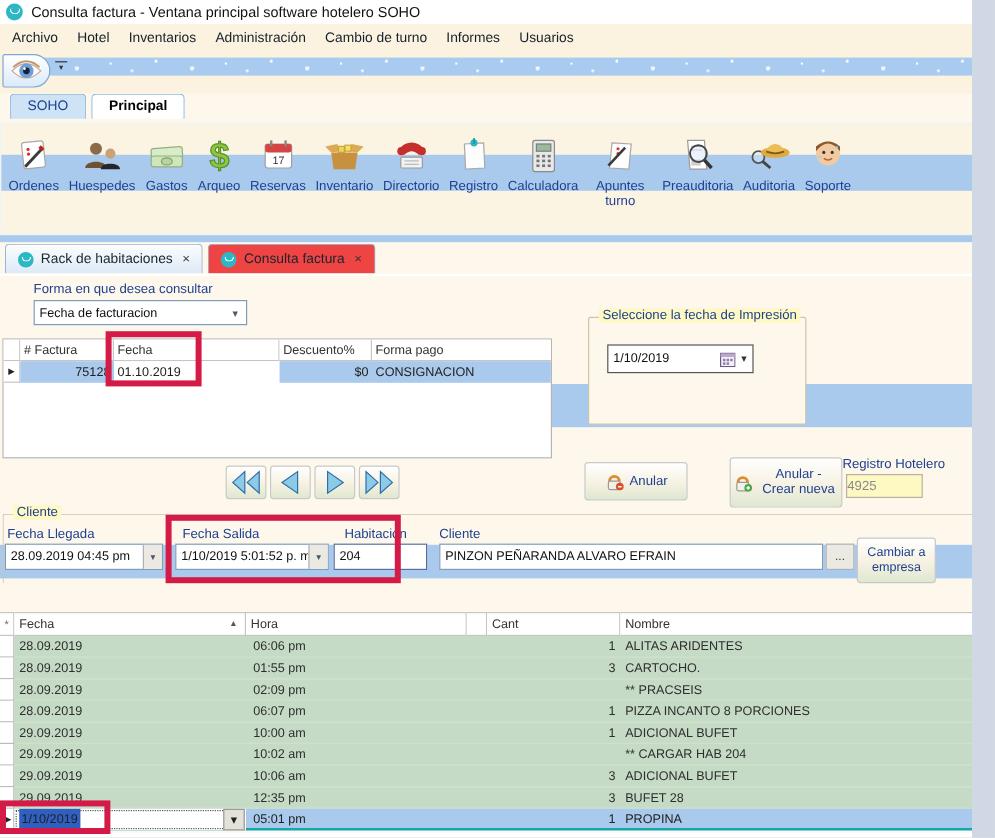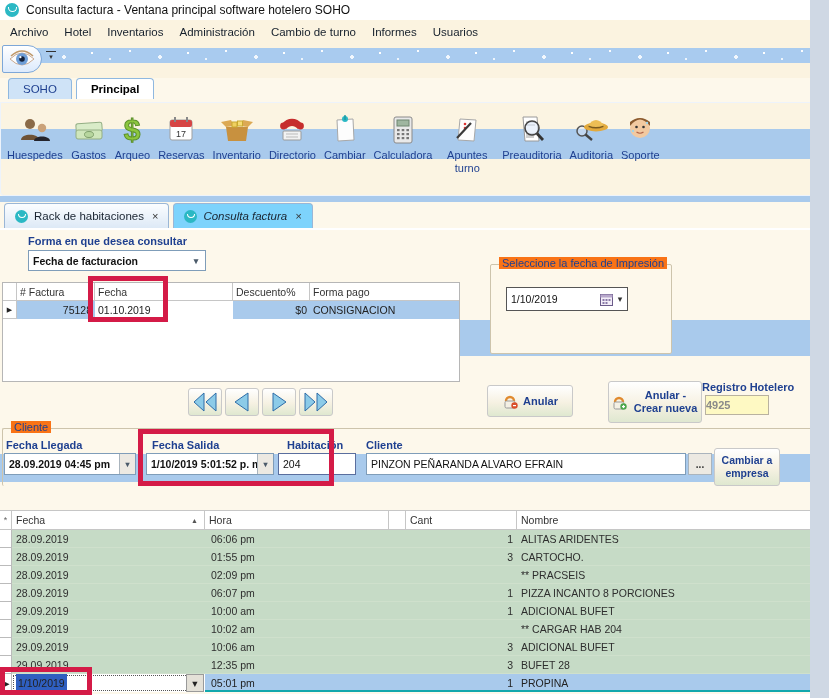--- a/index.html
+++ b/index.html
@@ -1,18 +1,18 @@
 <!DOCTYPE html>
 <html><head>
 <meta charset="utf-8">
 <style>
   html,body{margin:0;padding:0;background:#cfd8e4;}
   *{box-sizing:border-box;font-family:"Liberation Sans",sans-serif;}
   .app{position:relative;width:810px;height:698px;background:#FDF8EB;overflow:hidden;}
-  .abs{position:absolute;font-weight:bold;}
+  .abs{position:absolute;}
 
   
   .titlebar{position:absolute;left:0;top:0;width:829px;height:20px;background:#fff;display:flex;align-items:center;padding-left:5px;}
   .appicon{width:14px;height:14px;border-radius:50%;background:#2BB8C4;position:relative;flex:none;}
   .appicon::after{content:"";position:absolute;left:3px;top:4px;width:7px;height:4px;border:1.5px solid #fff;border-top:none;border-radius:0 0 6px 6px;}
   .title{margin-left:7px;font-size:12px;color:#111;white-space:nowrap;}
 
   
   .menubar{position:absolute;left:0;top:20px;width:829px;height:24px;background:#FBF3E0;display:flex;align-items:center;padding-left:2px;}
   .mitem{font-size:11.5px;color:#16202c;padding:3px 8px;white-space:nowrap;cursor:default;}
@@ -42,21 +42,21 @@
   .ritem{display:flex;flex-direction:column;align-items:center;cursor:default;position:relative;}
   .ricon{height:42px;display:flex;align-items:flex-end;justify-content:center;}
   .rlabel{font-size:11px;color:#1F4090;white-space:nowrap;text-align:center;margin-top:2px;}
   .ritem.wrap .rlabel{white-space:normal;width:54px;line-height:1.15;}
 
   
   .bluestrip{position:absolute;left:0;top:196px;width:829px;height:6px;background:#A9CAEC;}
   .doctabs{position:absolute;left:0;top:202px;width:829px;height:26px;background:#FDF8EB;display:flex;align-items:flex-end;padding-left:4px;}
   .dtab{height:25px;display:flex;align-items:center;gap:6px;padding:0 10px;border:1px solid #9ab6d6;border-bottom:none;border-radius:4px 4px 0 0;font-size:11.5px;color:#1a2430;}
   .dtab.inactive{background:linear-gradient(#fbfdff,#dde9f6);}
-  .dtab.active{background:#7dd3fc;margin-left:4px;font-style:italic;}
+  .dtab.active{background:#ef4444;margin-left:4px;}
   .dticon{width:13px;height:13px;border-radius:50%;background:#2BB8C4;position:relative;flex:none;}
   .dticon::after{content:"";position:absolute;left:3px;top:4px;width:6px;height:3px;border:1.2px solid #fff;border-top:none;border-radius:0 0 5px 5px;}
   .dclose{font-size:11px;color:#333;margin-left:2px;}
 
   
   .page{position:absolute;left:0;top:228px;width:829px;height:470px;background:#FDF8EB;border-top:2px solid #fff;}
   .navylbl{font-size:11px;color:#1F4090;white-space:nowrap;}
 
   .combo{background:#fff;border:1px solid #7f9db9;display:flex;align-items:center;font-size:10.5px;color:#111;}
   .combo .val{flex:1;padding:0 4px;white-space:nowrap;overflow:hidden;}
@@ -71,21 +71,21 @@
   .ihead .icell{background:#fff;border-right:1px solid #c6c6c6;border-bottom:1px solid #c6c6c6;color:#333;}
   .irow .icell{color:#222;}
   .r{justify-content:flex-end;}
   .selcell{background:#fff;border-right:1px solid #c6c6c6;border-bottom:1px solid #c6c6c6;color:#222;font-size:7px;justify-content:center;}
 
   
   .redbox{position:absolute;border:5px solid #D41B47;z-index:50;pointer-events:none;}
 
   
   .gbox{position:absolute;border:1px solid #cdc4ac;border-radius:2px;z-index:10;}
-  .gbox .glab{position:absolute;top:-8px;left:8px;background:#f97316;padding:0 3px;}
+  .gbox .glab{position:absolute;top:-8px;left:8px;background:#fef9c3;padding:0 3px;}
 
   .band{position:absolute;background:#A9CAEC;z-index:0;}
 
   
   .btn{background:linear-gradient(#ffffff,#f6f1e2 55%,#dfe8d0);border:1px solid #c9c9c9;border-radius:3px;display:flex;align-items:center;justify-content:center;gap:5px;font-size:11px;color:#1F4090;z-index:10;}
   .navbtn{position:absolute;top:158px;width:34px;height:28px;}
 
   
   .tbox{background:#fff;border:1px solid #5a6e9e;font-size:10.5px;color:#111;display:flex;align-items:center;padding:0 4px;white-space:nowrap;overflow:hidden;z-index:10;position:absolute;}
 
@@ -144,20 +144,34 @@
 
   <div class="rtabs">
     <div class="rtab inactive">SOHO</div>
     <div class="rtab active">Principal</div>
   </div>
 
   <div class="rpanel">
     <div class="rband"></div>
     <div class="ritems">
 
+      <div class="ritem">
+        <span class="ricon">
+          <svg width="34" height="34" viewBox="0 0 34 34">
+              <g transform="rotate(-6 17 17)">
+                <rect x="8" y="5" width="18" height="22" rx="2" fill="#fff" stroke="#a8a8a8"></rect>
+                <circle cx="13" cy="11" r="1.4" fill="#d33"></circle>
+                <circle cx="13" cy="15" r="1.4" fill="#d33"></circle>
+              </g>
+              <line x1="10" y1="26" x2="24" y2="11" stroke="#3a3a3a" stroke-width="2.4"></line>
+              <line x1="22" y1="9" x2="25" y2="12" stroke="#b22" stroke-width="3"></line>
+            </svg>
+        </span>
+        <span class="rlabel">Ordenes</span>
+      </div>
 
       <div class="ritem">
         <span class="ricon">
           <svg width="36" height="34" viewBox="0 0 36 34">
               <circle cx="13" cy="11" r="5" fill="#8a6a48"></circle>
               <path d="M4 27c0-7 18-7 18 0z" fill="#6e5236"></path>
               <circle cx="25" cy="15" r="4.2" fill="#caa27a"></circle>
               <path d="M17 28c0-6 16-6 16 0z" fill="#24242c"></path>
             </svg>
         </span>
@@ -225,21 +239,21 @@
       </div>
 
       <div class="ritem">
         <span class="ricon">
           <svg width="32" height="34" viewBox="0 0 32 34">
               <path d="M8 7 L24 6 L25 27 L9 28 Z" fill="#fdfdfd" stroke="#a8a8a8"></path>
               <circle cx="16" cy="6" r="3" fill="#2BB8C4"></circle>
               <rect x="15.3" y="2" width="1.4" height="5" fill="#1a97a3"></rect>
             </svg>
         </span>
-        <span class="rlabel">Cambiar</span>
+        <span class="rlabel">Registro</span>
       </div>
 
       <div class="ritem">
         <span class="ricon">
           <svg width="30" height="34" viewBox="0 0 30 34">
               <rect x="6" y="4" width="18" height="26" rx="2" fill="#e9e9e9" stroke="#8a8a8a"></rect>
               <rect x="9" y="7" width="12" height="6" fill="#9fb6a0" stroke="#6f8670"></rect>
               <g fill="#777">
                 <rect x="9" y="16" width="2.6" height="2.2"></rect>
                 <rect x="13.7" y="16" width="2.6" height="2.2"></rect>

